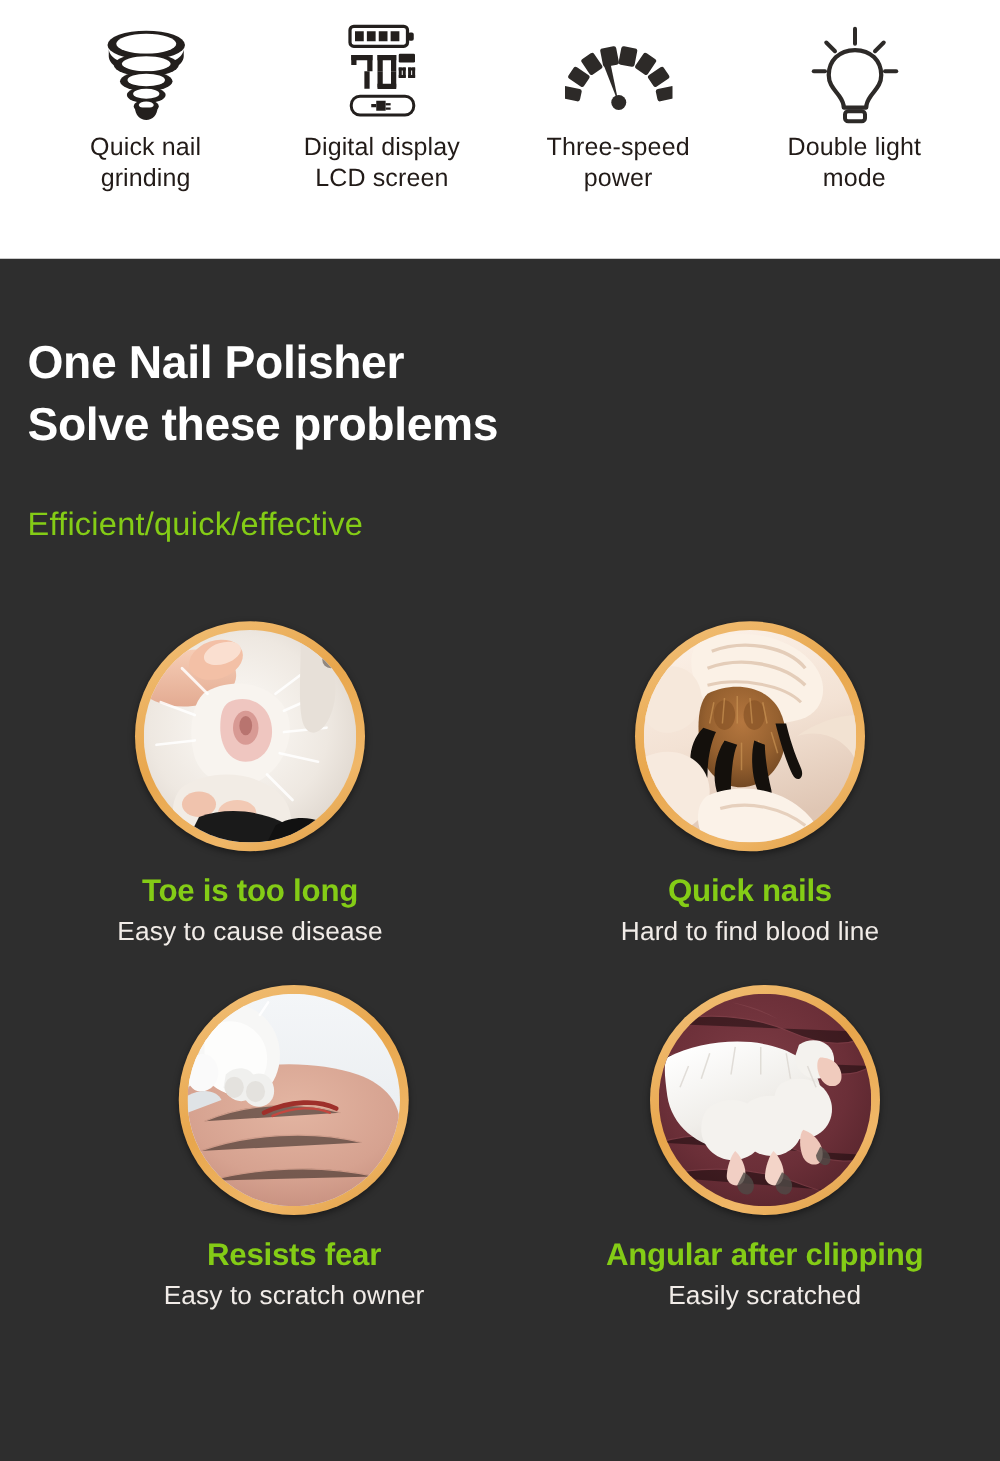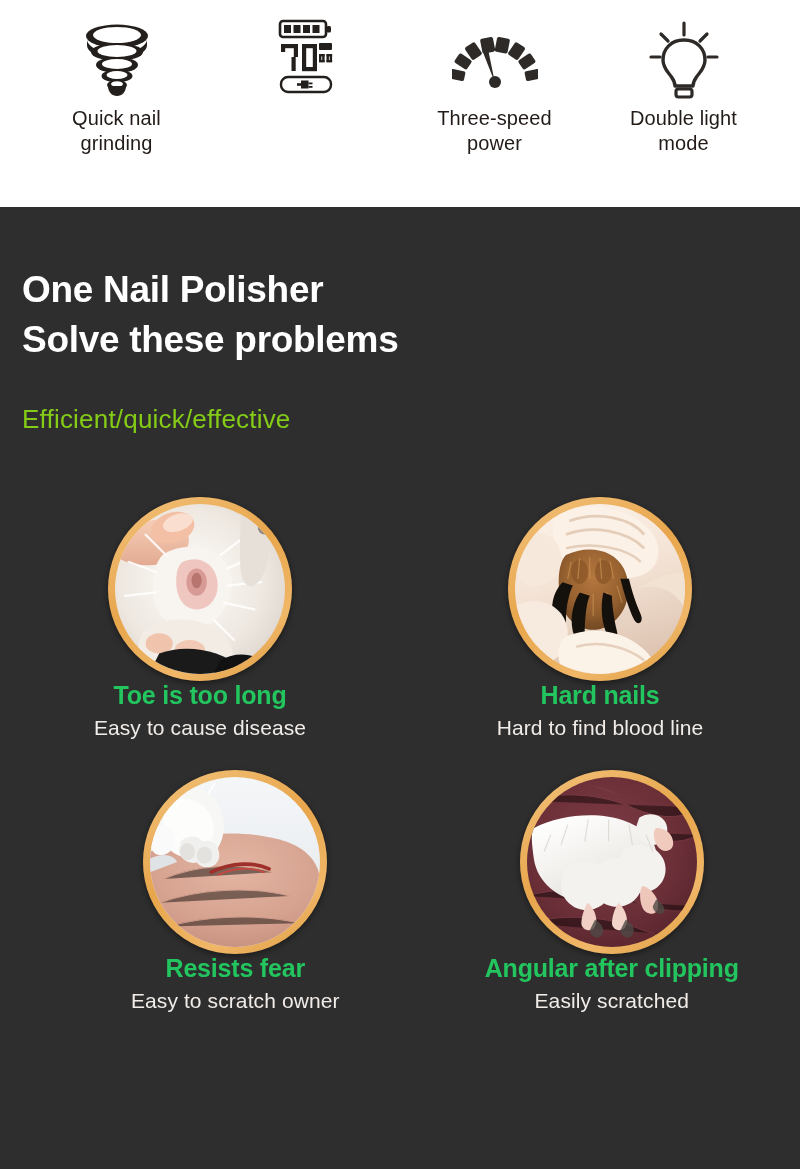--- a/index.html
+++ b/index.html
@@ -65,21 +65,22 @@
     background:linear-gradient(150deg,#f2c27c 0%,#e8a64c 45%,#f0b768 75%,#dd9a3e 100%);
     box-shadow:0 2px 6px rgba(0,0,0,0.45);
   }
   .photo-inner {
     width:100%; height:100%; border-radius:50%;
     overflow:hidden; position:relative;
   }
   .photo-svg { display:block; width:100%; height:100%; }
 
   .cap-title {
-    font-size:25px; font-weight:bold; color:#22c55e;
+    margin-top:18px;
+    font-size:25px; font-weight:bold; color:#84cc16;
     text-align:center; letter-spacing:-0.2px;
   }
   .cap-sub {
     margin-top:6px;
     font-size:21px; color:#f1ece8; text-align:right;
     letter-spacing:0.1px;
   }
 </style>
 </head>
 <body>
@@ -158,20 +159,22 @@
             <rect x="10" y="60" width="50" height="15" rx="7"></rect>
           </g>
           <g fill="#231f1d">
             <path d="M30 63.5 L37.5 63.5 L37.5 71.5 L30 71.5 Z"></path>
             <rect x="37.5" y="65.5" width="4" height="1.8"></rect>
             <rect x="37.5" y="69" width="4" height="1.8"></rect>
             <rect x="26" y="66.2" width="4" height="2.6"></rect>
           </g>
         </svg>
       </div>
+      <div class="feature-label">Digital display
+LCD screen</div>
     </div>
 
     <div class="feature-item">
       <div class="feature-icon">
         <svg class="icon-svg" width="86" height="66" viewBox="0 0 86 66" aria-hidden="true">
           <g fill="#2d2a28">
             <g transform="translate(43,56)">
               <g transform="rotate(-78)">
                   <rect x="-5" y="-46" width="10" height="15" rx="2"></rect>
                 </g>
@@ -330,21 +333,21 @@
                   <path d="M52 52 C50 60 51 72 55 78 C58 82 61 80 60 75 C58 67 57 58 57 54 Z"></path>
                   <path d="M62 44 C64 52 67 62 70 68 C72 72 76 70 74 65 C70 56 68 48 67 44 Z"></path>
                 </g>
                 <path d="M0 60 C12 54 26 58 30 70 C34 82 26 94 12 96 C4 97 0 92 0 86 Z" fill="#f7eade"></path>
                 <path d="M30 78 C44 72 62 74 74 84 C84 92 84 100 78 100 L30 100 C24 94 24 82 30 78 Z" fill="#fbf2e8"></path>
                 <path d="M36 84 C50 80 66 84 76 92" stroke="#e6d0bd" stroke-width="1.5" fill="none"></path>
                 <path d="M72 50 C84 46 96 52 100 62 L100 40 C92 40 80 44 72 50 Z" fill="#f2e2d2"></path>
               </svg>
             </div>
           </div>
-          <div class="cap-title">Hard nails</div>
+          <div class="cap-title">Quick nails</div>
           <div class="cap-sub">Hard to find blood line</div>
         </div>
 
       </div>
 
       <div class="grid-row" style="margin-top:30px;padding-left:47px;">
 
         <div class="grid-cell">
           <div class="photo-ring">
             <div class="photo-inner">

